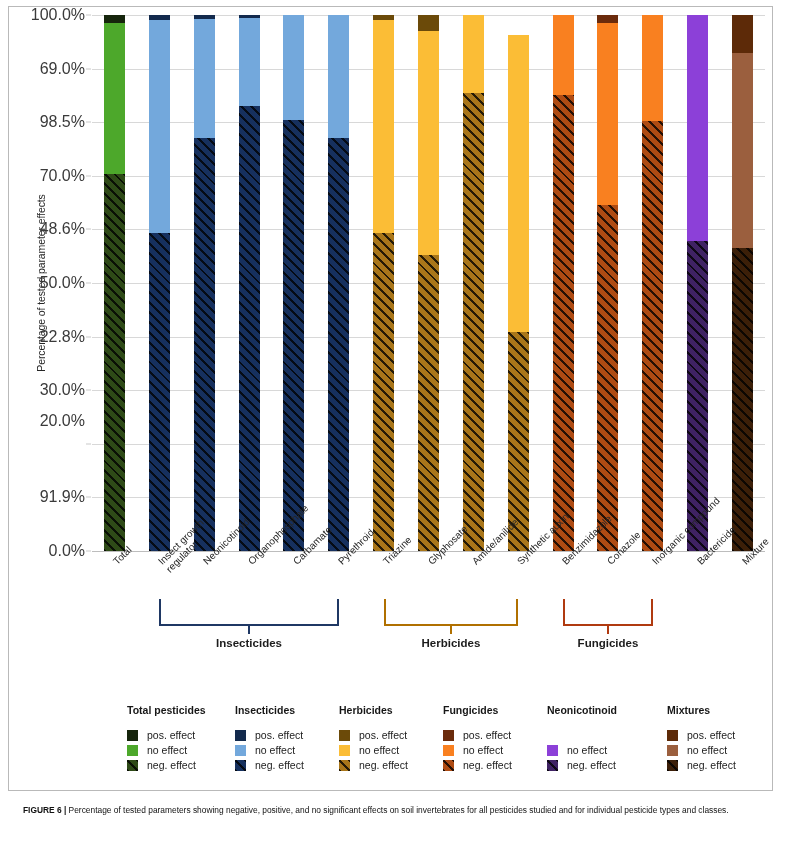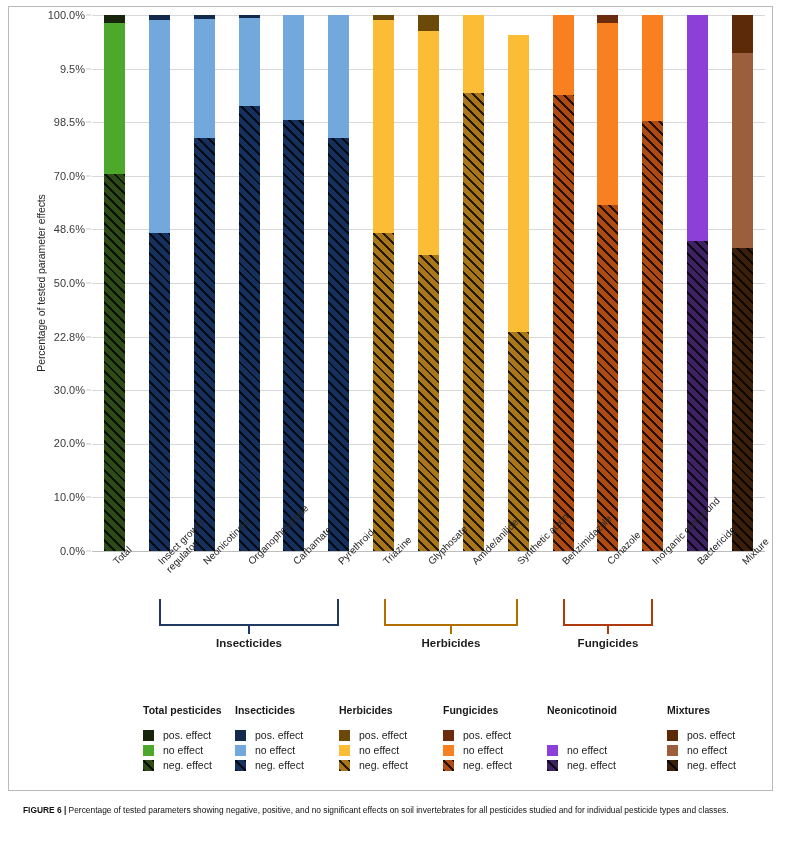--- a/index.html
+++ b/index.html
@@ -37,21 +37,21 @@
     letter-spacing: -0.1px;
   }
   #y-ticks {
     position: absolute;
     left: 26px; top: 0; width: 56px; height: 560px;
   }
   .ytick {
     position: absolute;
     right: 6px;
     transform: translateY(-50%);
-    font-size: 11px;
+    font-size: 16px;
     color: #3a3a3a;
     white-space: nowrap;
   }
   .ytick-mark {
     position: absolute;
     right: 0;
     width: 5px; height: 1px;
     background: #c9c9c9;
     transform: translateY(-50%);
   }
@@ -168,37 +168,37 @@
 
 <div id="figure-frame">
 
   <div id="plot-wrap">
 
     <div id="y-axis-title">Percentage of tested parameter effects</div>
 
     <div id="y-ticks">
         <div class="ytick" style="top: 544px;">0.0%</div>
         <div class="ytick-mark" style="top: 544px;"></div>
-        <div class="ytick" style="top: 490.4px;">10.0%</div>
+        <div class="ytick" style="top: 490.4px;">91.9%</div>
         <div class="ytick-mark" style="top: 490.4px;"></div>
-        <div class="ytick" style="top: 436px;">20.0%</div>
+        <div class="ytick" style="top: 414px;">20.0%</div>
         <div class="ytick-mark" style="top: 436.8px;"></div>
         <div class="ytick" style="top: 383.2px;">30.0%</div>
         <div class="ytick-mark" style="top: 383.2px;"></div>
         <div class="ytick" style="top: 329.6px;">22.8%</div>
         <div class="ytick-mark" style="top: 329.6px;"></div>
         <div class="ytick" style="top: 276px;">50.0%</div>
         <div class="ytick-mark" style="top: 276px;"></div>
         <div class="ytick" style="top: 222.4px;">48.6%</div>
         <div class="ytick-mark" style="top: 222.4px;"></div>
         <div class="ytick" style="top: 168.8px;">70.0%</div>
         <div class="ytick-mark" style="top: 168.8px;"></div>
         <div class="ytick" style="top: 115.2px;">98.5%</div>
         <div class="ytick-mark" style="top: 115.2px;"></div>
-        <div class="ytick" style="top: 61.6px;">9.5%</div>
+        <div class="ytick" style="top: 61.6px;">69.0%</div>
         <div class="ytick-mark" style="top: 61.6px;"></div>
         <div class="ytick" style="top: 8px;">100.0%</div>
         <div class="ytick-mark" style="top: 8px;"></div>
       </div>
 
     <div id="plot-area">
       <div id="gridlines">
           <div class="gridline zero" style="top: 536px;"></div>
           <div class="gridline" style="top: 482.4px;"></div>
           <div class="gridline" style="top: 428.8px;"></div>
@@ -309,21 +309,21 @@
         <div class="grp-bracket" style="left: 291.633px; width: 134.6px; top: 0px; border-color: rgb(176, 112, 0);"></div>
         <div class="grp-stem" style="left: 357.683px; top: 26px; background: rgb(176, 112, 0);"></div>
         <div class="grp-label" style="left: 358.933px; top: 38px;">Herbicides</div>
         <div class="grp-bracket" style="left: 471.1px; width: 89.7333px; top: 0px; border-color: rgb(176, 58, 16);"></div>
         <div class="grp-stem" style="left: 514.717px; top: 26px; background: rgb(176, 58, 16);"></div>
         <div class="grp-label" style="left: 515.967px; top: 38px;">Fungicides</div>
       </div>
   </div>
 
   <div id="legend">
-      <div class="leg-group" style="left: 16px; text-align: center;">
+      <div class="leg-group" style="left: 0px; text-align: center;">
         <div class="leg-title">Total pesticides</div>
         <div class="leg-row">
           <span class="leg-swatch" style="background: rgb(22, 37, 12);"></span>
           <span class="leg-text">pos. effect</span>
         </div>
         <div class="leg-row">
           <span class="leg-swatch" style="background: rgb(77, 168, 43);"></span>
           <span class="leg-text">no effect</span>
         </div>
         <div class="leg-row">

